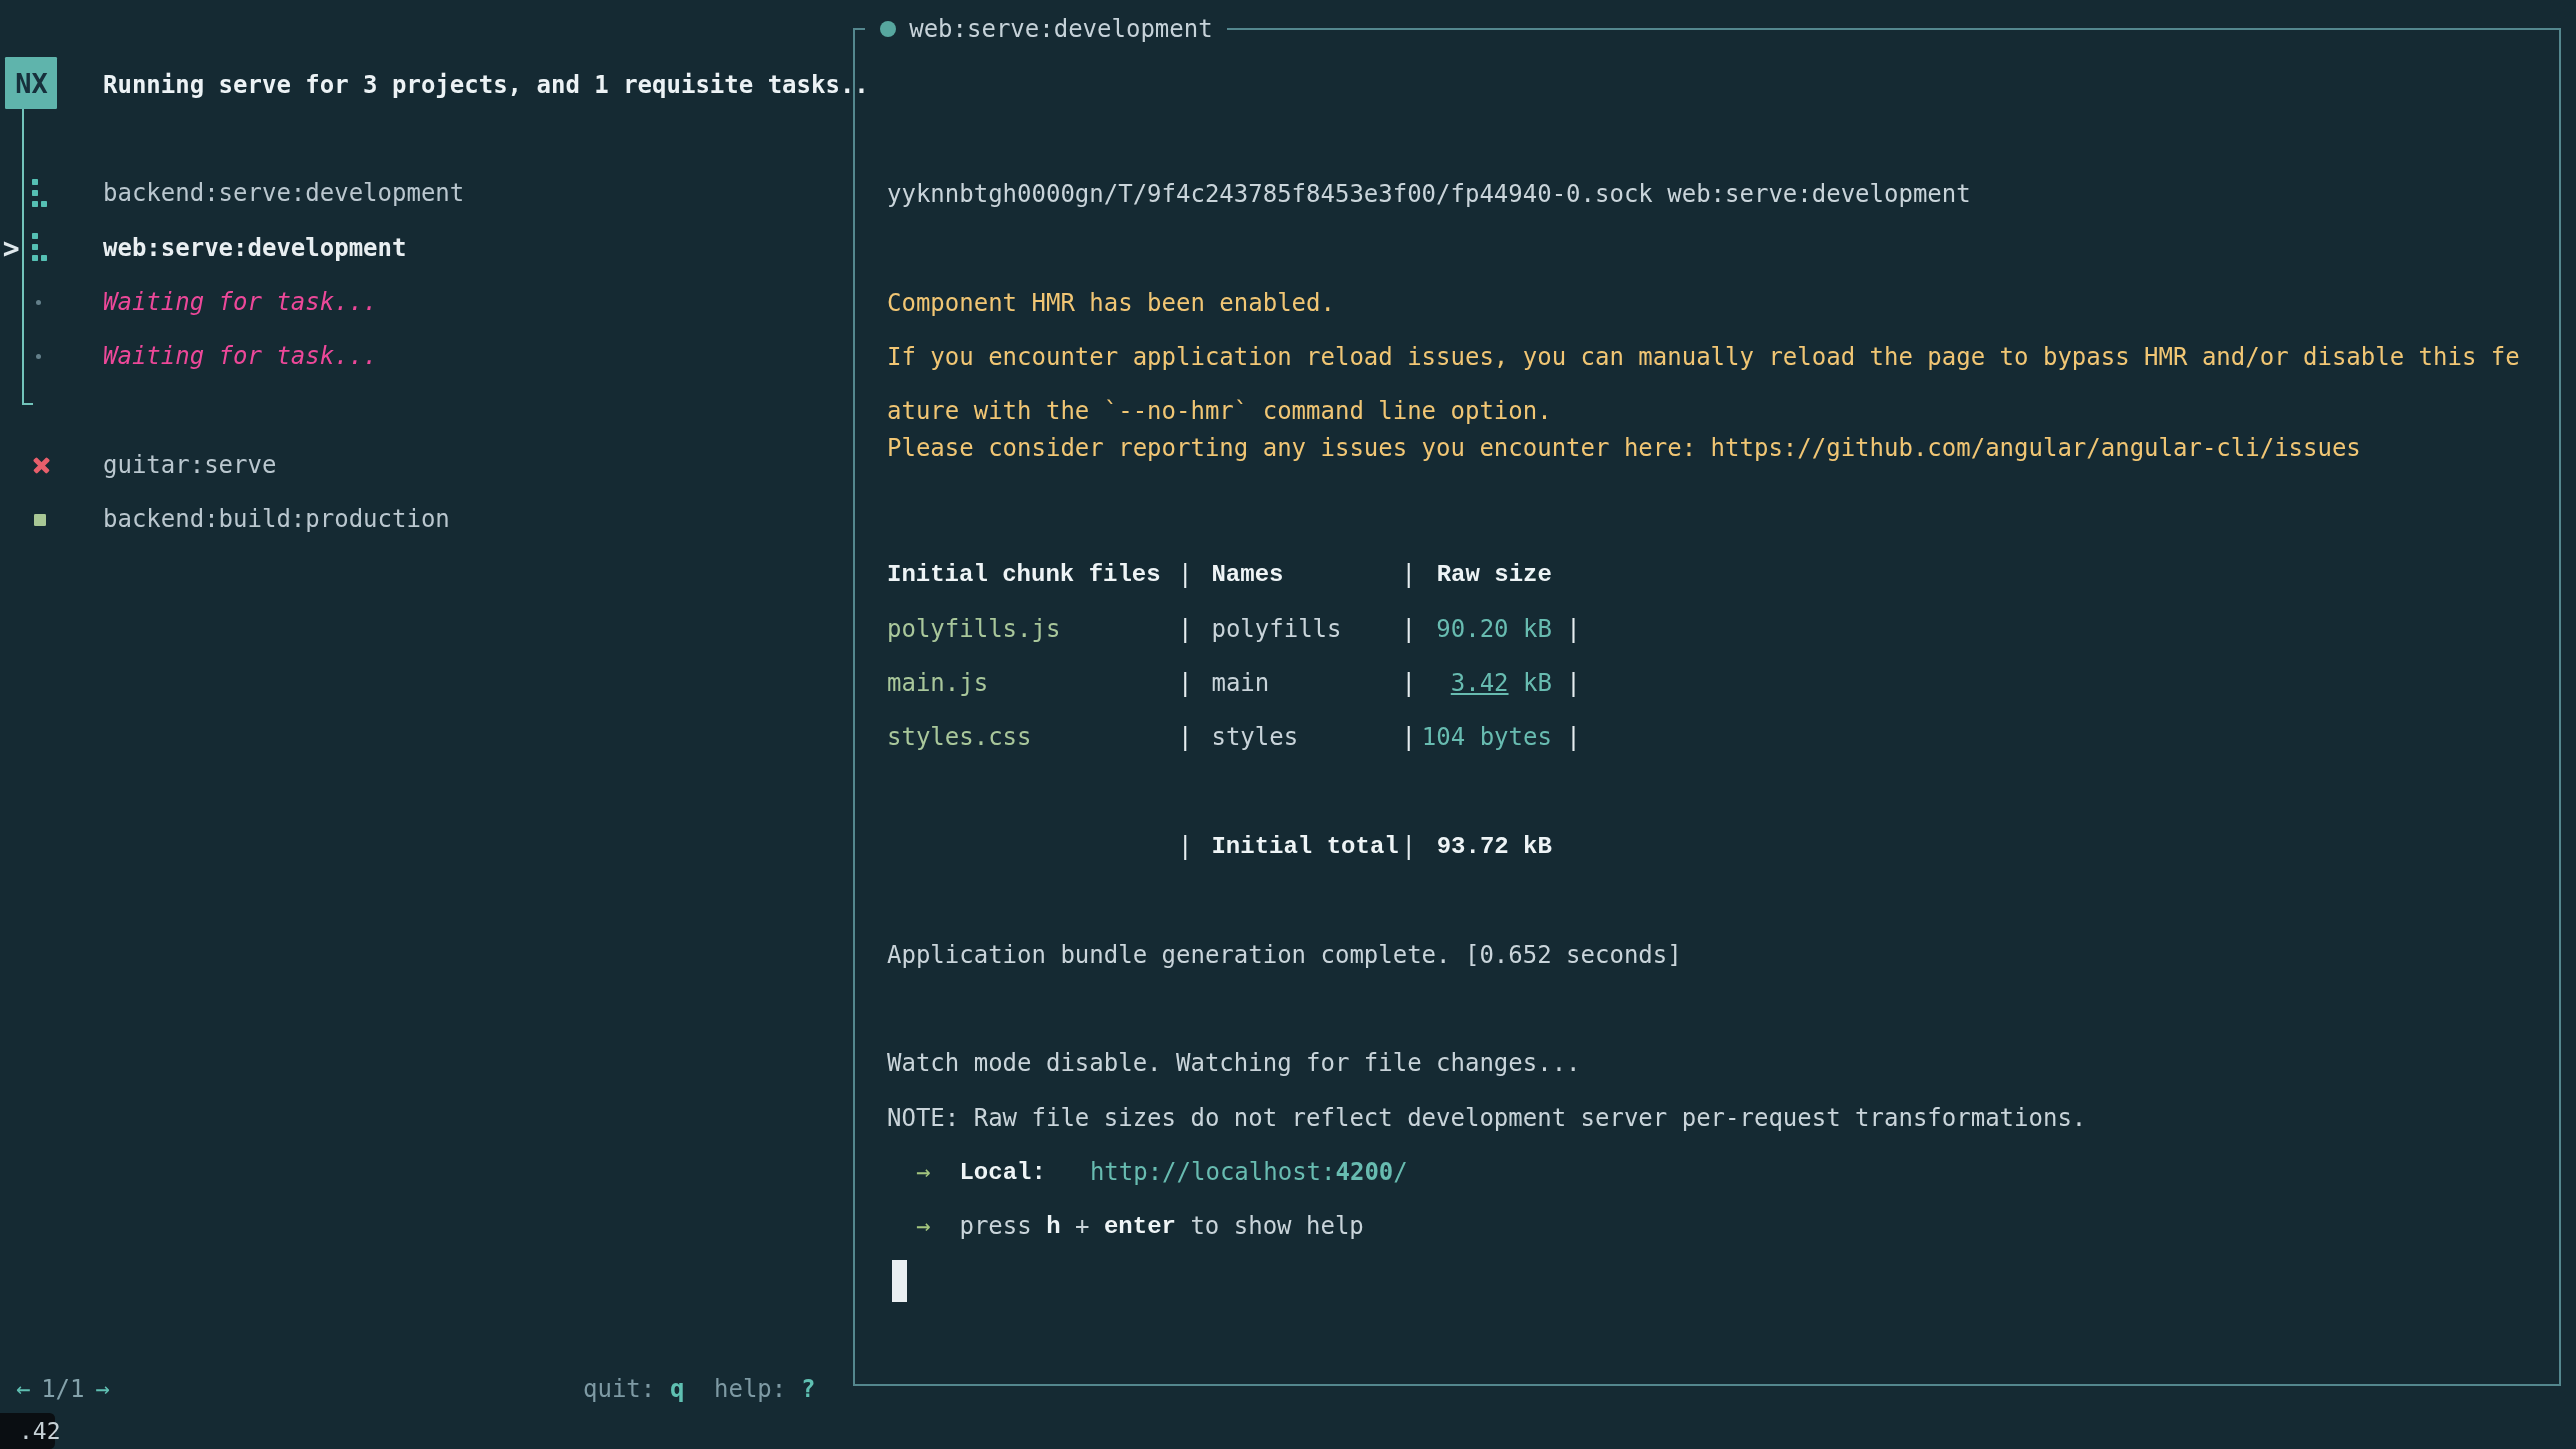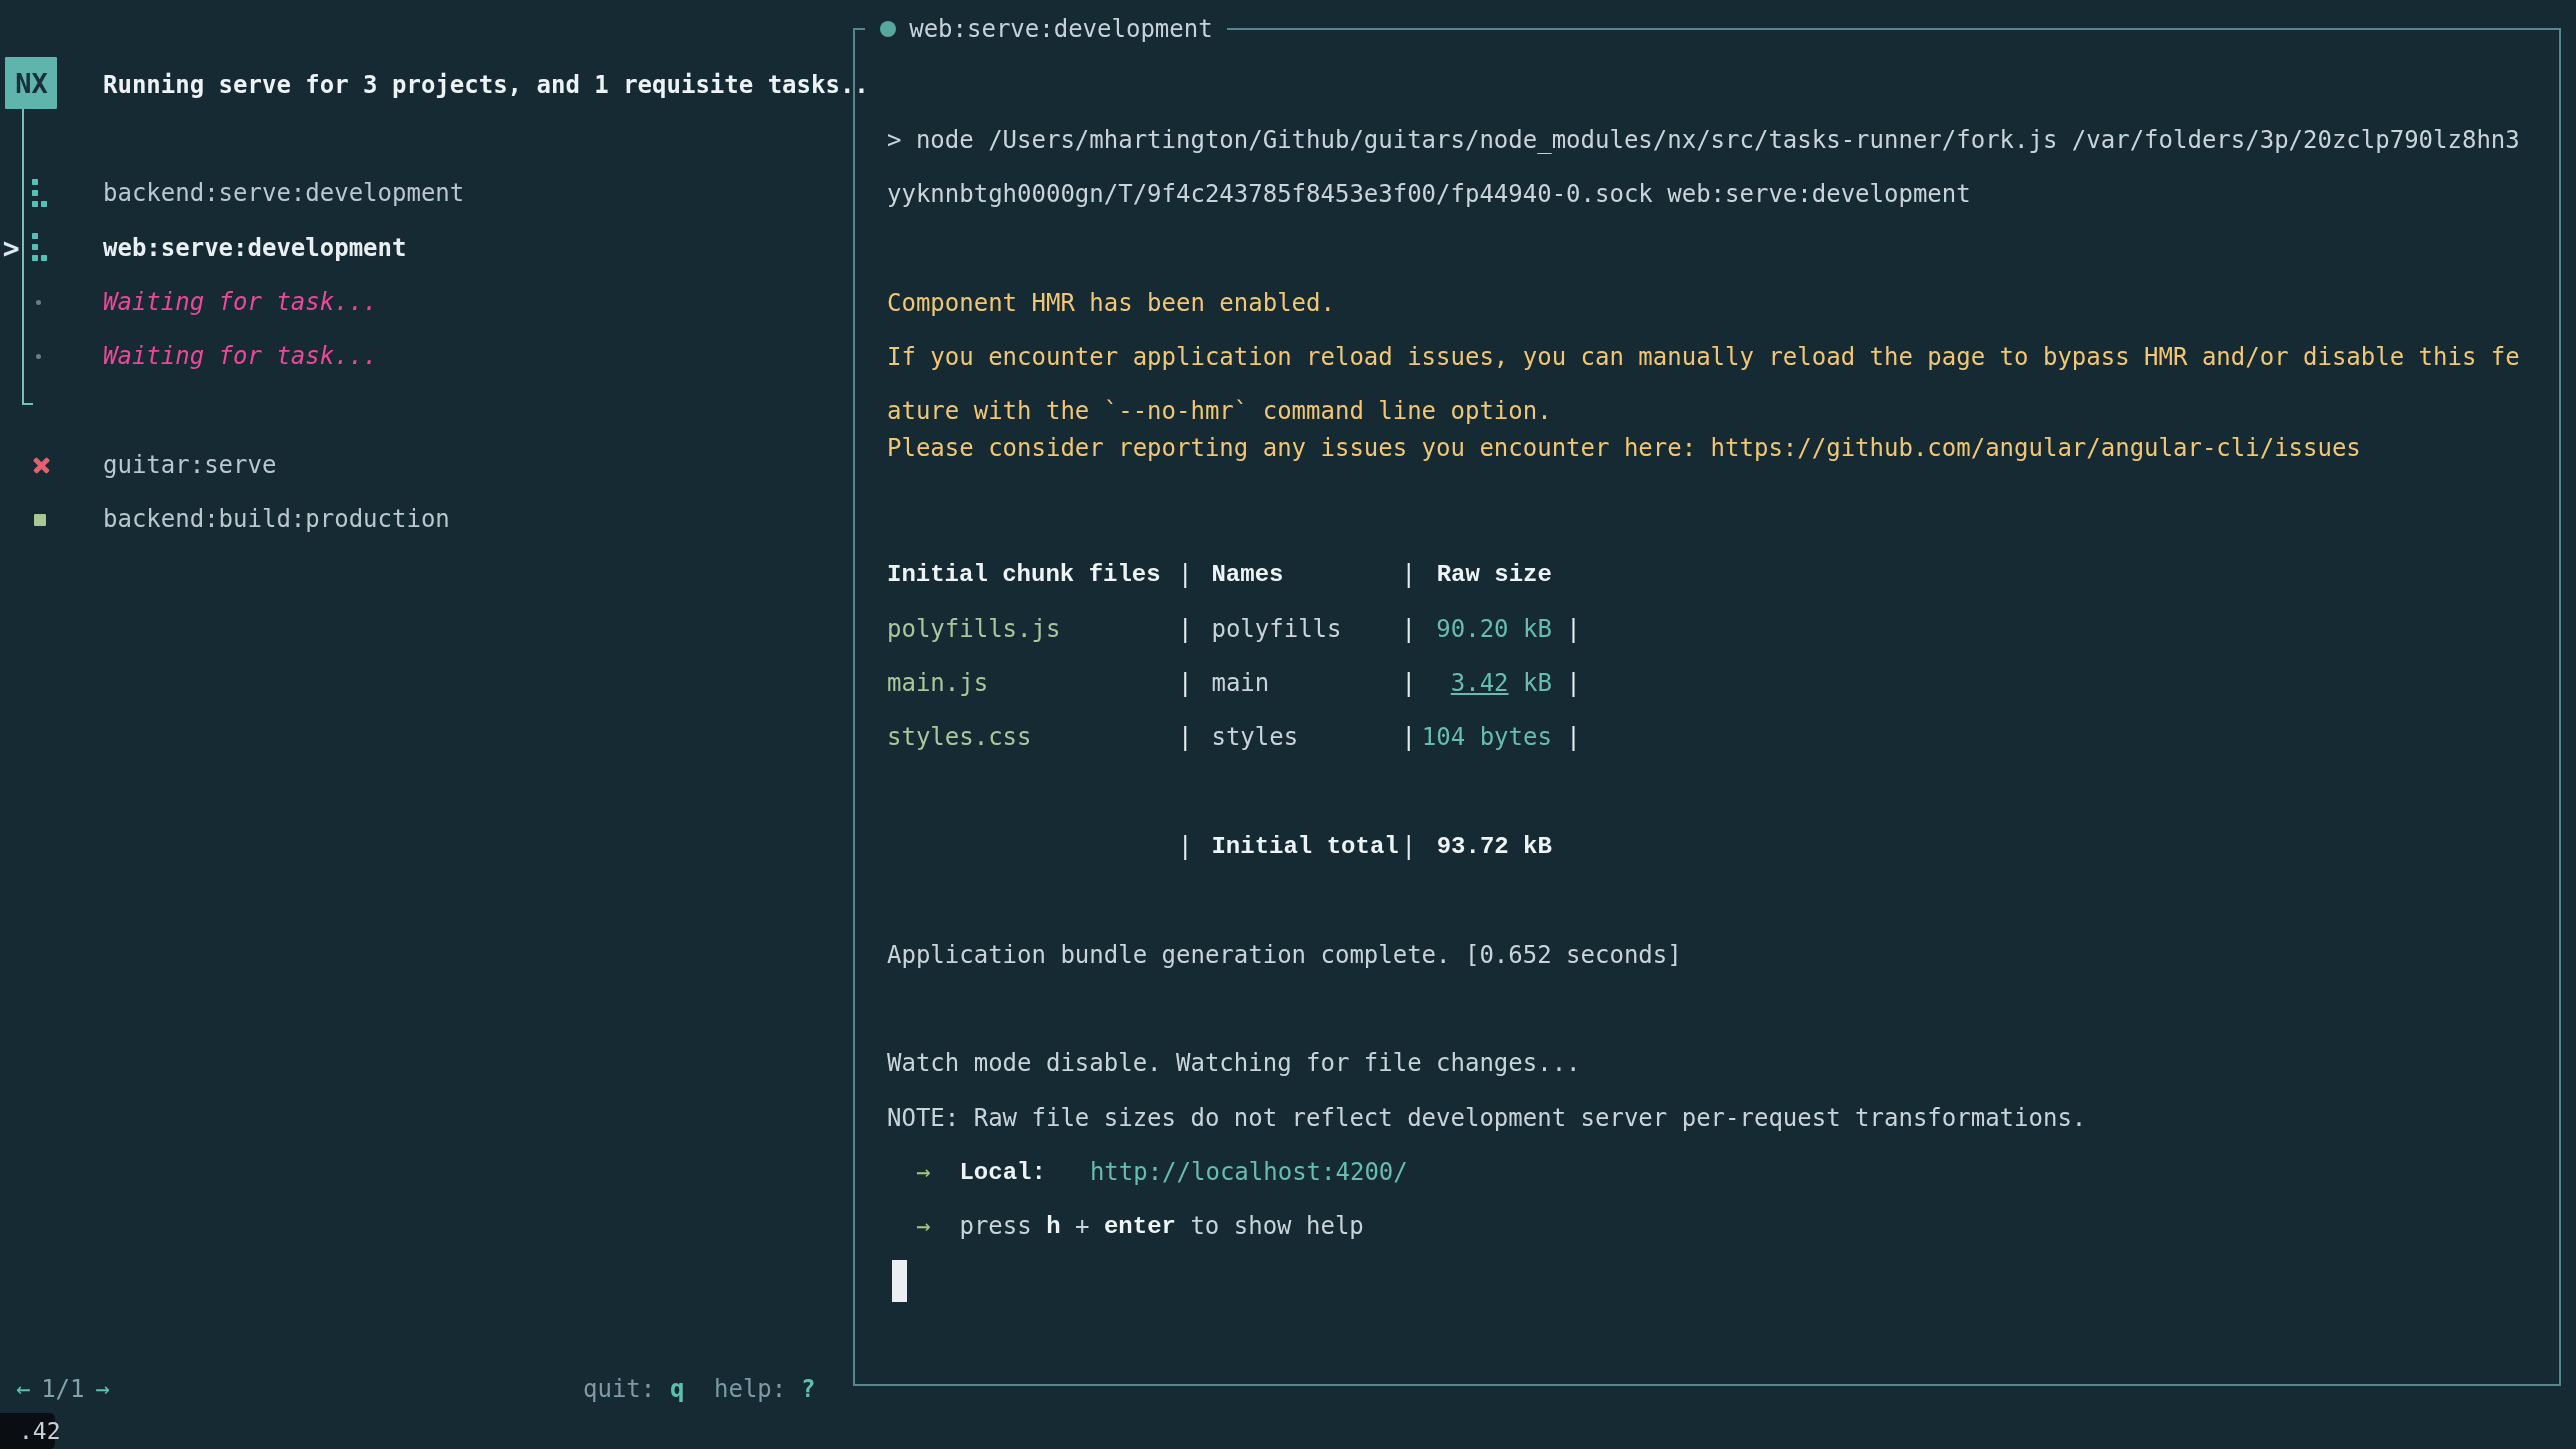--- a/index.html
+++ b/index.html
@@ -60,21 +60,21 @@
   .fgreen{color:#a9c79b;}
   .tealtx{color:#68bcb1;}
   .wpipe{color:#e6edf0;}
   .c1{display:inline-block;width:291px;}
   .c2{display:inline-block;width:209px;padding-left:19px;}
   .c3{display:inline-block;width:136px;text-align:right;}
   .uline{text-decoration:underline;}
   .o-arrow{color:#a3c57e;margin-right:29px;}
   .indent{padding-left:29px;}
   .gap65{display:inline-block;width:44px;}
-  .boldport{font-weight:normal;margin-top:12px;}
+  .boldport{font-weight:bold;margin-top:12px;}
   .cursor{position:absolute;left:892px;top:1260px;width:14.8px;height:42px;background:#e9eff2;}
 </style>
 </head>
 <body>
 
 <div class="app">
 
   <div class="nx-badge">NX</div>
   <div class="sline sb-title" style="top:58px">Running serve for 3 projects, and 1 requisite tasks..</div>
 
@@ -133,21 +133,20 @@
   </div>
 
   <div class="overlay">.42</div>
 
   <div class="panel"></div>
   <div class="panel-title">
     <span class="dot"></span>
     <span>web:serve:development</span>
   </div>
 
-  <div class="pline" style="top:113px">&gt; node /Users/mhartington/Github/guitars/node_modules/nx/src/tasks-runner/fork.js /var/folders/3p/20zclp790lz8hn3</div>
   <div class="pline" style="top:167px">yyknnbtgh0000gn/T/9f4c243785f8453e3f00/fp44940-0.sock web:serve:development</div>
 
   <div class="pline yellow" style="top:276px">Component HMR has been enabled.</div>
   <div class="pline yellow" style="top:330px">If you encounter application reload issues, you can manually reload the page to bypass HMR and/or disable this fe</div>
   <div class="pline yellow" style="top:384px">ature with the `--no-hmr` command line option.</div>
   <div class="pline yellow" style="top:421px">Please consider reporting any issues you encounter here: https://github.com/angular/angular-cli/issues</div>
 
   <div class="pline" style="top:547px">
     <span class="c1 bold">Initial chunk files</span><span class="wpipe">|</span><span class="c2 bold">Names</span><span class="wpipe">|</span><span class="c3 bold">Raw size</span>
   </div>

